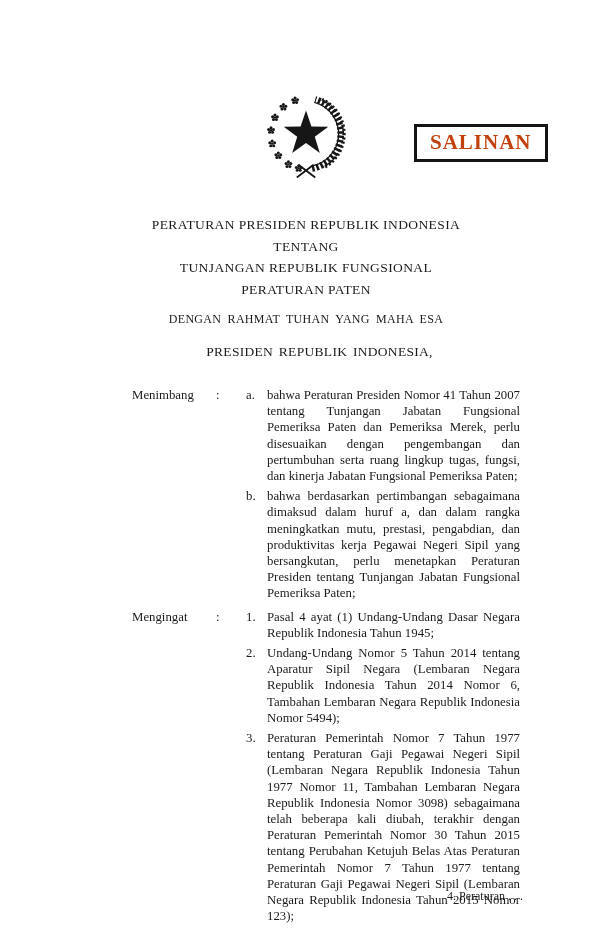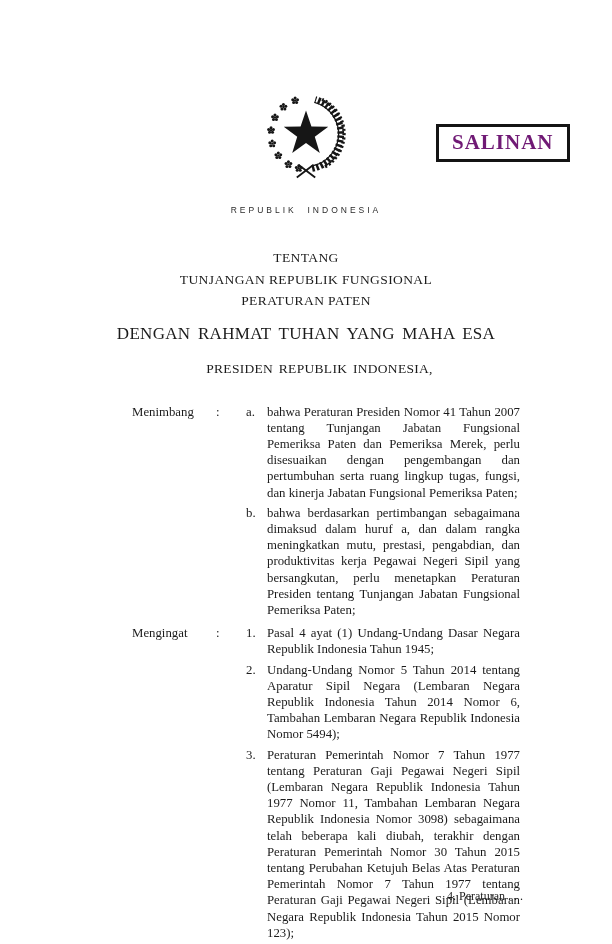--- a/index.html
+++ b/index.html
@@ -5,37 +5,37 @@
   html, body { margin:0; padding:0; background:#ffffff; }
   .page {
     position:relative;
     width:612px; height:944px;
     background:#ffffff;
     color:#1b1b1b;
     font-family:"Liberation Serif","DejaVu Serif",serif;
     overflow:hidden;
   }
   .badge {
-    position:absolute; top:124px; left:436px;
+    position:absolute; top:124px; left:414px;
     border:3px solid #141414;
     padding:3px 13px 4px 13px;
     font-size:21px; font-weight:bold; letter-spacing:1px;
-    color:#701a75;
+    color:#c2410c;
     background:#fff;
   }
   .seal { display:block; margin:92px auto 0 auto; }
   .letterhead {
     margin-top:3px; text-align:center;
     font-family:"Liberation Sans","DejaVu Sans",sans-serif;
     font-size:8.5px; letter-spacing:3px; line-height:11px; color:#2a2a2a;
     white-space:pre-wrap;
   }
   .title { margin-top:9px; text-align:center; font-size:13.5px; line-height:21.5px; letter-spacing:0.4px; }
   .title div { white-space:pre-wrap; }
-  .invocation { margin-top:12px; text-align:center; font-size:17px; word-spacing:3px; letter-spacing:0.3px; }
+  .invocation { margin-top:12px; text-align:center; font-size:12px; word-spacing:3px; letter-spacing:0.3px; }
   .authority  { margin-top:17px; text-align:center; font-size:13.5px; word-spacing:2px; letter-spacing:0.3px;margin-left:27px; }
   .body-block { margin:27px 0 0 88px; width:432px; font-size:12.8px; line-height:16.2px; }
   .clause { display:flex; margin-bottom:3px;margin-left:44px; }
   .clause-label { width:84px; flex:none; }
   .clause-colon { width:30px; flex:none; }
   .clause-items { flex:1; min-width:0; }
   .item { position:relative; padding-left:21px; text-align:justify; margin-bottom:4px; }
   .item .marker { position:absolute; left:0; top:0; }
   .catchword { position:absolute; top:889px; right:89px; font-size:12px; white-space:pre; }
 </style>
@@ -70,24 +70,24 @@
     <use href="#fl" x="46.3" y="91.1"></use>
 
     <path d="M61.8,88.4 A39,39 0 0 0 65.1,12.3" fill="none" stroke="#161616" stroke-width="1.6"></path>
     <path d="M62.3,91.4 A42.5,42.5 0 0 0 66,8.9" fill="none" stroke="#161616" stroke-width="8" stroke-dasharray="3 2.3"></path>
     <path d="M77.8,89.4 A45.5,45.5 0 0 0 74.2,8.8" fill="none" stroke="#161616" stroke-width="4" stroke-dasharray="2.5 2.6"></path>
 
     <path d="M44,102 L64,87 M46,87 L66,102" fill="none" stroke="#161616" stroke-width="2.2"></path>
   </svg>
 
   <div class="letterhead">
-    <div>REPUBLIK  INDONESIA</div>
   </div>
 
   <div class="title">
+    <div>PERATURAN PRESIDEN REPUBLIK INDONESIA</div>
     <div>TENTANG</div>
     <div>TUNJANGAN REPUBLIK FUNGSIONAL</div>
     <div>PERATURAN PATEN</div>
   </div>
 
   <div class="invocation">DENGAN RAHMAT TUHAN YANG MAHA ESA</div>
 
   <div class="authority">PRESIDEN REPUBLIK INDONESIA,</div>
 
   <div class="body-block">

